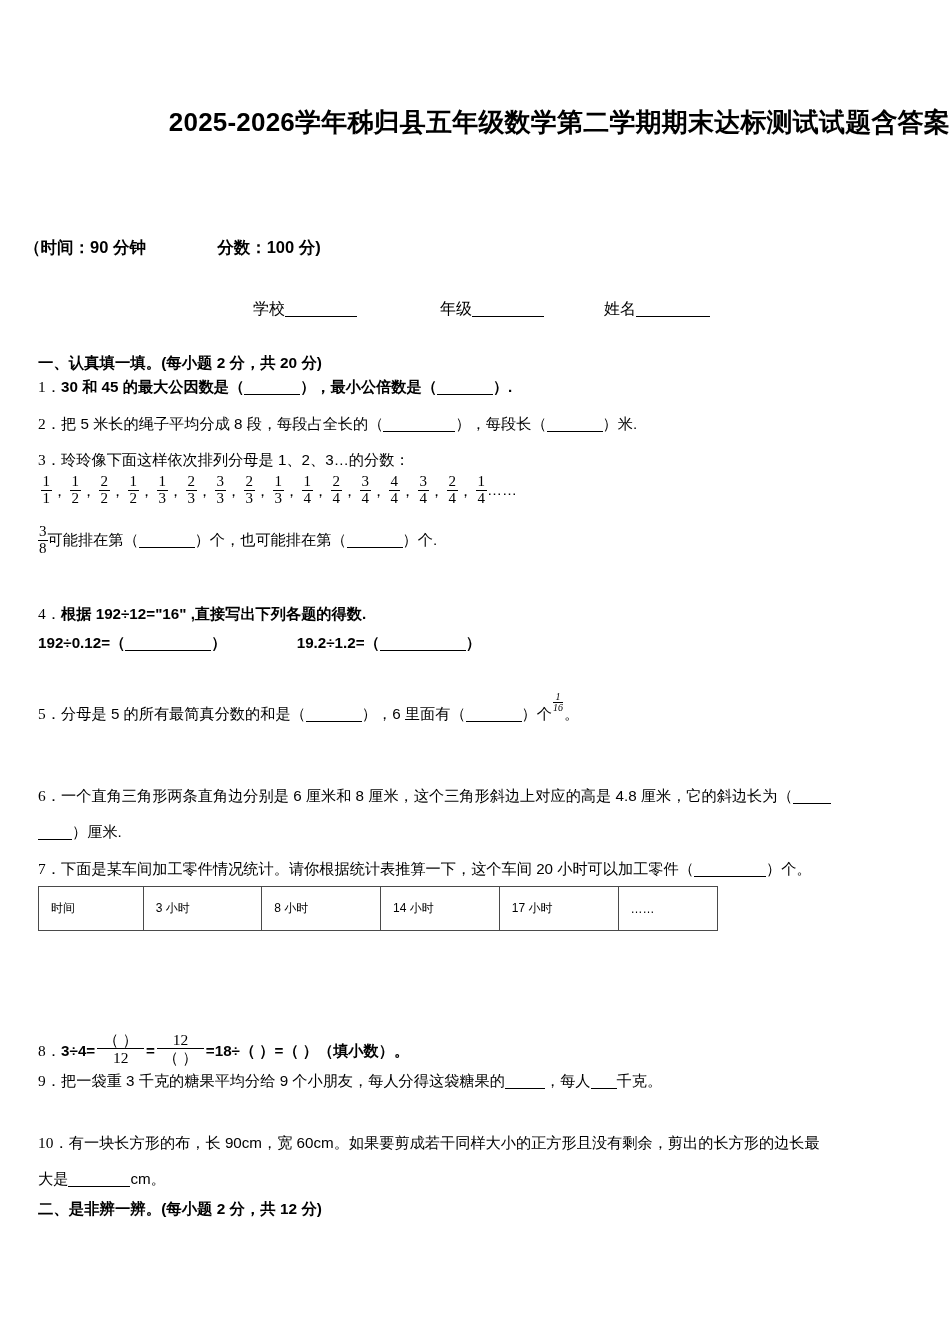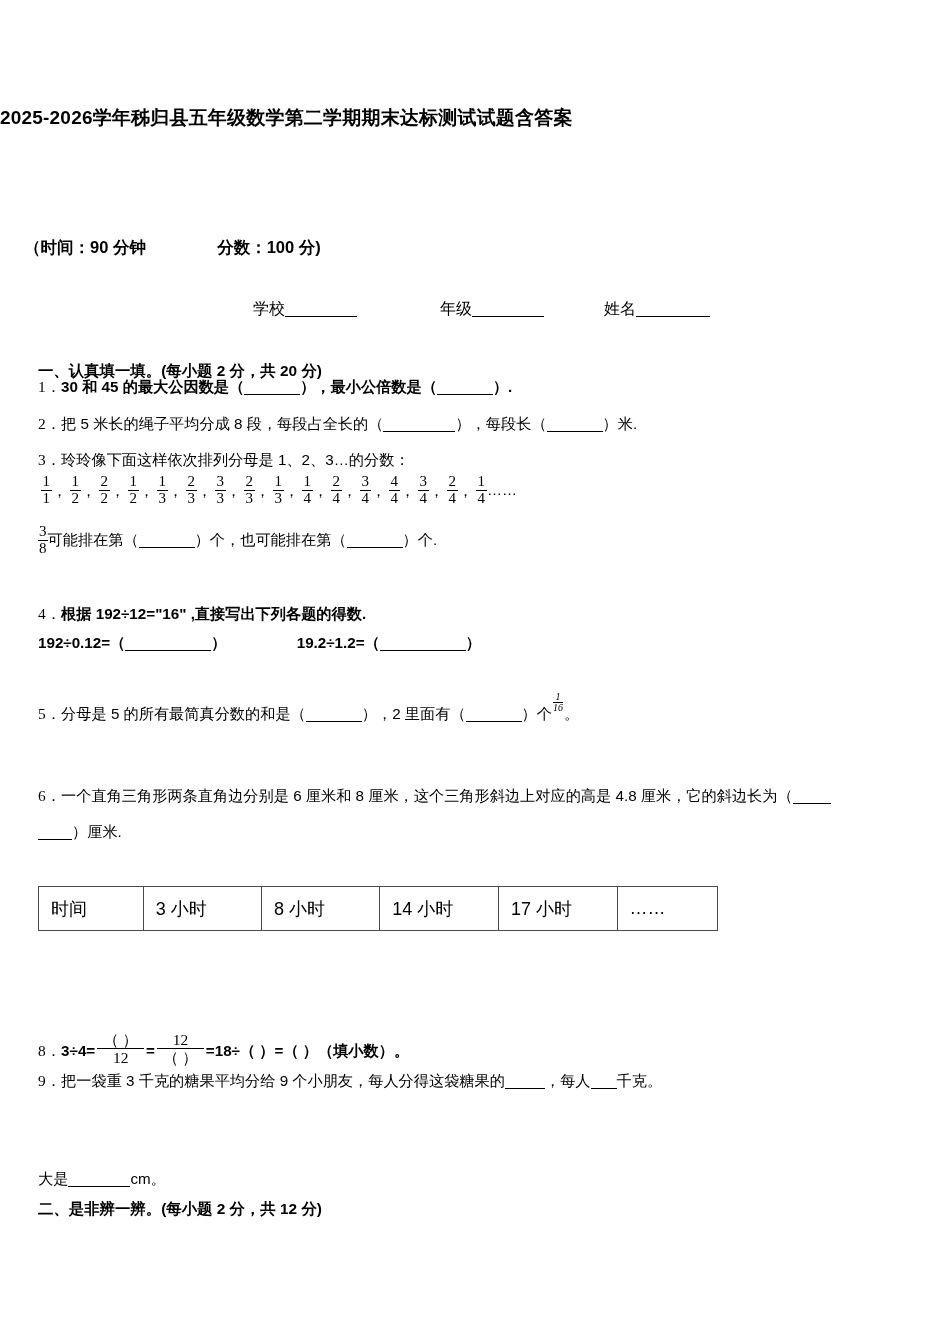--- a/index.html
+++ b/index.html
@@ -20,24 +20,24 @@
     height: 1344px;
     box-sizing: border-box;
   }
 
   
   .doc-title {
     position: absolute;
     left: 0;
     top: 105px;
     width: 950px;
-    text-align: left;
+    text-align: right;
     font-family: "Liberation Sans", "DejaVu Sans", sans-serif;
     font-weight: bold;
-    font-size: 19px;
+    font-size: 26px;
     letter-spacing: 0.2px;
     white-space: nowrap;
   }
 
   
   .meta-line {
     position: absolute;
     left: 0;
     top: 237px;
     width: 950px;
@@ -178,21 +178,21 @@
   .blank-xl { width: 86px; }
 
   
   .stat-table {
     position: absolute;
     left: 38px;
     top: 886px;
     width: 680px;
     border-collapse: collapse;
     font-family: "Liberation Sans", "DejaVu Sans", sans-serif;
-    font-size: 18px;
+    font-size: 12px;
   }
   .stat-table td {
     border: 1.3px solid #4a4a4a;
     height: 43px;
     padding: 0 0 0 12px;
     vertical-align: middle;
   }
   .stat-table td.c0 { width: 104px; }
   .stat-table td.c1,
   .stat-table td.c2,
@@ -219,21 +219,21 @@
       <span>学校</span><span class="ul-blank" style="width:72px"></span>
     </span>
     <span class="fld fld-grade">
       <span>年级</span><span class="ul-blank" style="width:72px"></span>
     </span>
     <span class="fld fld-name">
       <span>姓名</span><span class="ul-blank" style="width:74px"></span>
     </span>
   </div>
 
-  <div class="blk sec-head" style="left:38px; top:351px;margin-top:8px;">一、认真填一填。(每小题 2 分，共 20 分)</div>
+  <div class="blk sec-head" style="left:38px; top:351px;">一、认真填一填。(每小题 2 分，共 20 分)</div>
 
   <div class="blk" style="left:38px; top:375px;">
     <span class="qnum">1．</span><span class="b">30 和 45 的最大公因数是（</span><span class="blank blank-m"></span><span class="b">），最小公倍数是（</span><span class="blank blank-m"></span><span class="b">）.</span>
   </div>
 
   <div class="blk" style="left:38px; top:412px;">
     <span class="qnum">2．</span><span>把 5 米长的绳子平均分成 8 段，每段占全长的（</span><span class="blank blank-l"></span><span>），每段长（</span><span class="blank blank-m"></span><span>）米.</span>
   </div>
 
   <div class="blk" style="left:38px; top:448px;">
@@ -254,33 +254,36 @@
   <div class="blk" style="left:38px; top:602px;">
     <span class="qnum">4．</span><span class="b">根据 192÷12="16" ,直接写出下列各题的得数.</span>
   </div>
 
   <div class="blk" style="left:38px; top:632px;">
     <span class="b">192÷0.12=（</span><span class="blank blank-xl"></span><span class="b">）</span>
     <span style="display:inline-block;width:66px"></span><span class="b">19.2÷1.2=（</span><span class="blank blank-xl"></span><span class="b">）</span>
   </div>
 
   <div class="blk" style="left:38px; top:692px;">
-    <span class="qnum">5．</span><span>分母是 5 的所有最简真分数的和是（</span><span class="blank blank-m"></span><span>），2 里面有（</span><span class="blank blank-m"></span><span>）个</span><span class="frac-sup">
+    <span class="qnum">5．</span><span>分母是 5 的所有最简真分数的和是（</span><span class="blank blank-m"></span><span>），6 里面有（</span><span class="blank blank-m"></span><span>）个</span><span class="frac-sup">
       <span class="num">1</span>
       <span class="den">16</span>
     </span><span>。</span>
   </div>
 
   <div class="blk" style="left:38px; top:784px; width:888px;">
     <span class="qnum">6．</span><span>一个直角三角形两条直角边分别是 6 厘米和 8 厘米，这个三角形斜边上对应的高是 4.8 厘米，它的斜边长为（</span><span class="blank" style="width:38px"></span>
   </div>
   <div class="blk" style="left:38px; top:821px;">
     <span class="blank" style="width:34px"></span><span>）厘米.</span>
   </div>
 
+  <div class="blk" style="left:38px; top:857px;">
+    <span class="qnum">7．</span><span>下面是某车间加工零件情况统计。请你根据统计表推算一下，这个车间 20 小时可以加工零件（</span><span class="blank blank-l"></span><span>）个。</span>
+  </div>
 
   <table class="stat-table">
     <tbody id="stat-body">
         <tr>
           <td class="c0">时间</td>
           <td class="c1">3 小时</td>
           <td class="c2">8 小时</td>
           <td class="c3">14 小时</td>
           <td class="c4">17 小时</td>
           <td class="c5">……</td>
@@ -295,19 +298,22 @@
     </span><span class="b">=</span><span class="frac-big">
       <span class="num">12</span>
       <span class="den">（      ）</span>
     </span><span class="b">=18÷（    ）=（    ）（填小数）。</span>
   </div>
 
   <div class="blk" style="left:38px; top:1060px;margin-top:9px;">
     <span class="qnum">9．</span><span>把一袋重 3 千克的糖果平均分给 9 个小朋友，每人分得这袋糖果的</span><span class="blank" style="width:40px"></span><span>，每人</span><span class="blank" style="width:26px"></span><span>千克。</span>
   </div>
 
+  <div class="blk" style="left:38px; top:1131px; width:892px;">
+    <span class="qnum">10．</span><span>有一块长方形的布，长 90cm，宽 60cm。如果要剪成若干同样大小的正方形且没有剩余，剪出的长方形的边长最</span>
+  </div>
   <div class="blk" style="left:38px; top:1168px;">
     <span>大是</span><span class="blank" style="width:62px"></span><span>cm。</span>
   </div>
 
   <div class="blk sec-head" style="left:38px; top:1197px;">二、是非辨一辨。(每小题 2 分，共 12 分)</div>
 
 </div>
 
 </body></html>

